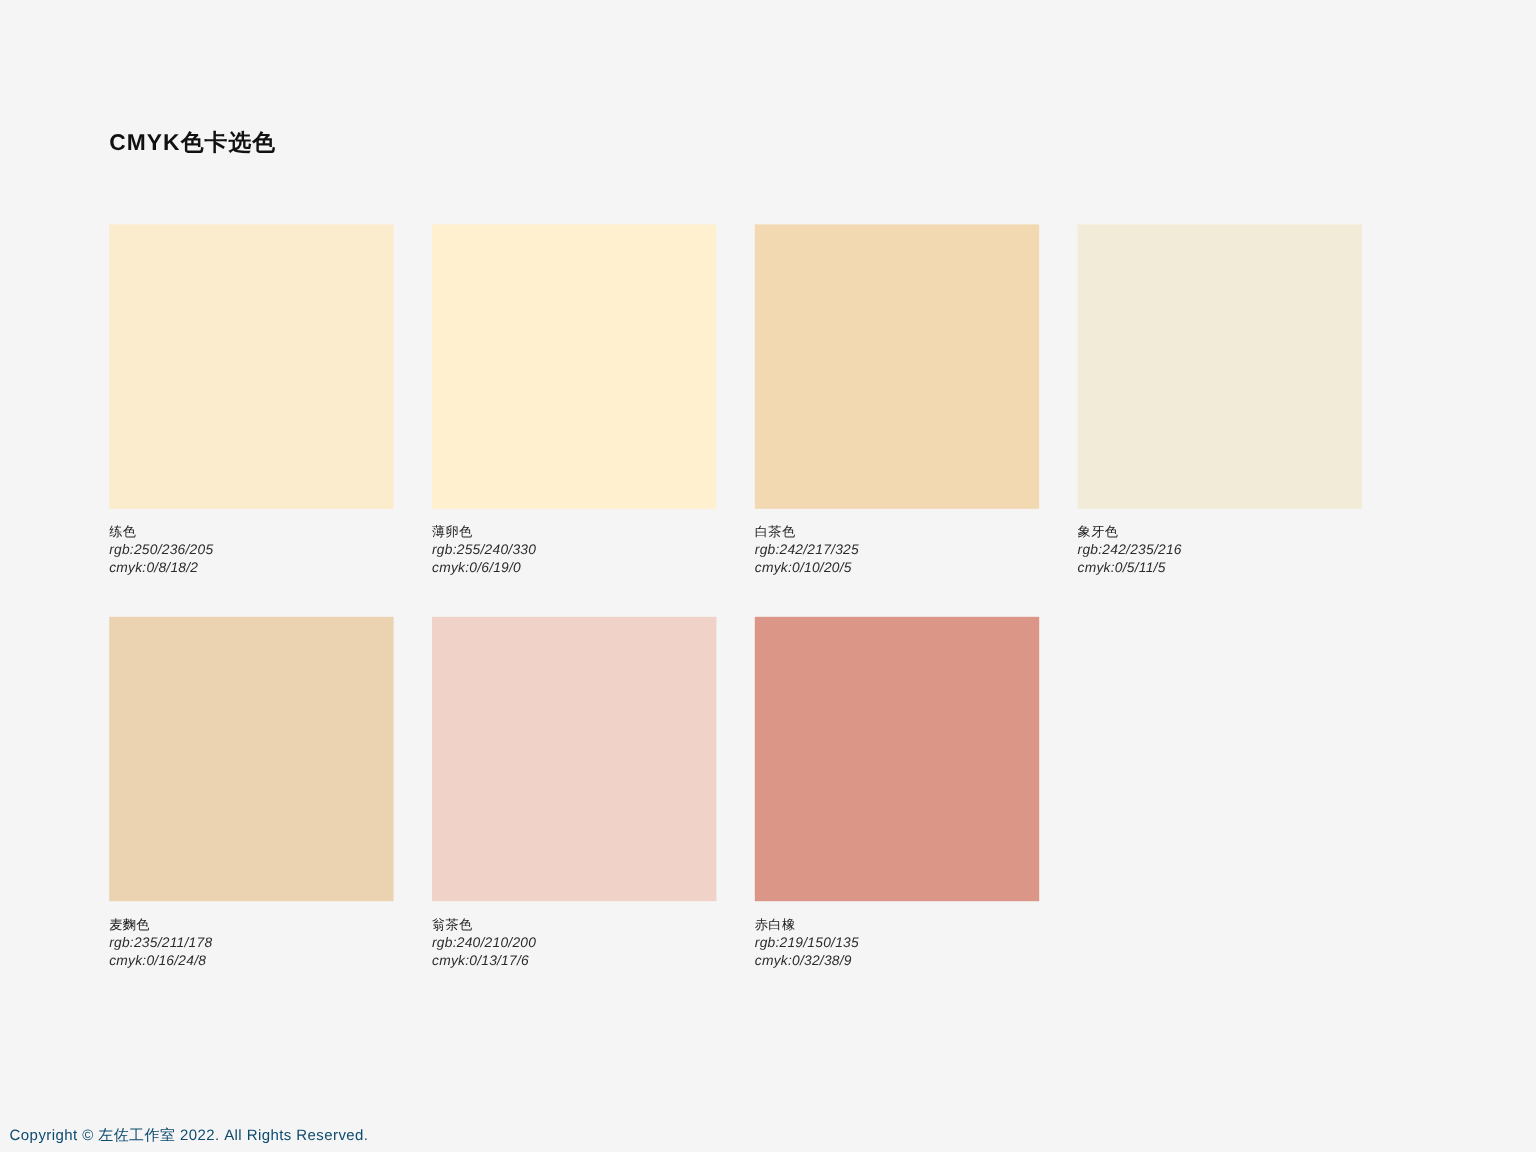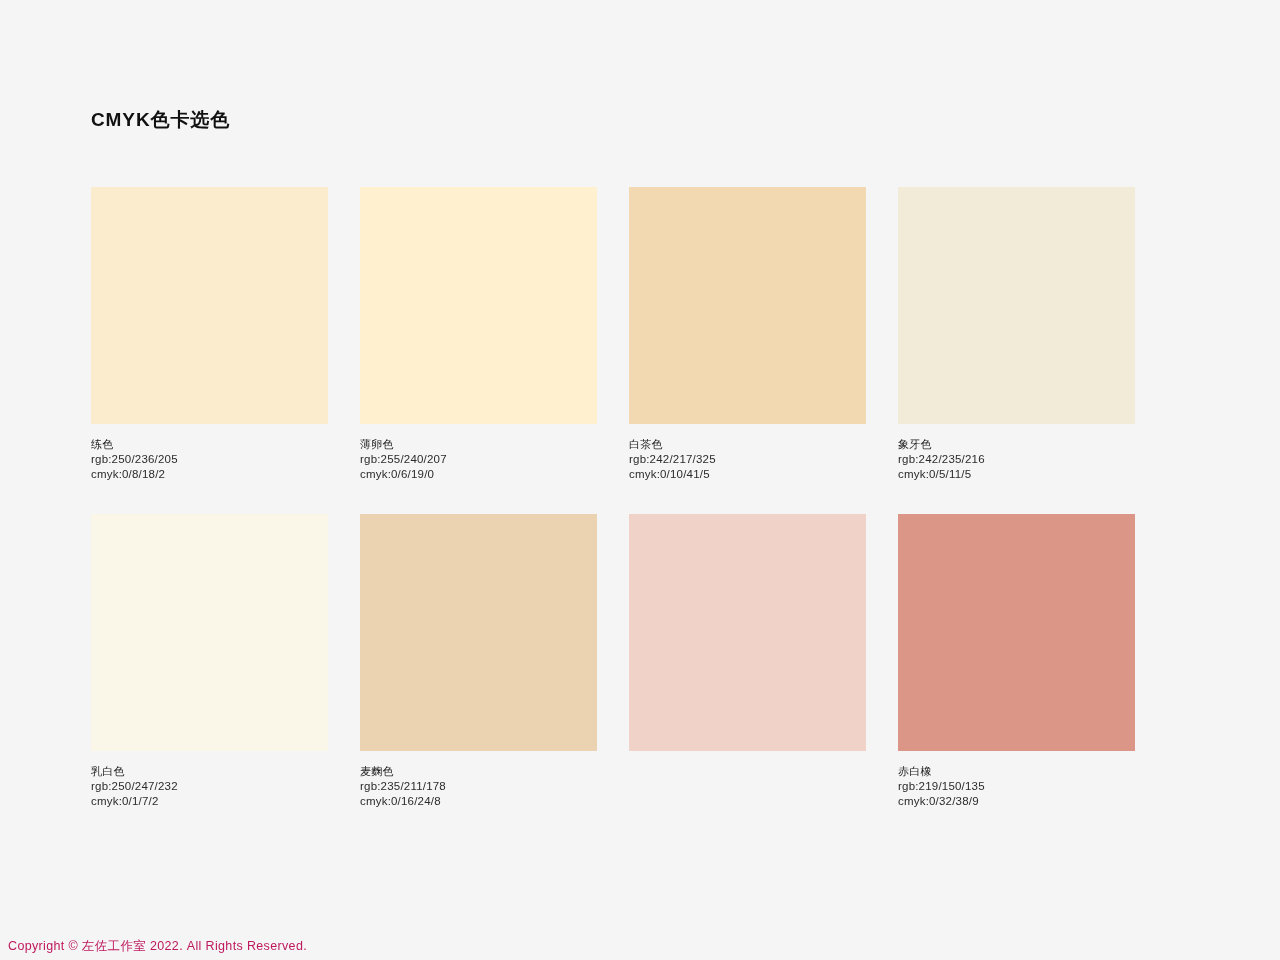--- a/index.html
+++ b/index.html
@@ -73,29 +73,30 @@
     letter-spacing: 0.3px;
   }
 
   .swatch-rgb,
   .swatch-cmyk {
     font-size: 11.5px;
     line-height: 15px;
     color: #2b2b2b;
     letter-spacing: 0.2px;
     white-space: nowrap;
+    font-style: italic;
   }
 
   .footer {
     position: absolute;
     left: 8px;
     top: 938px;
     font-size: 12.5px;
     line-height: 16px;
-    color: #be185d;
+    color: #0c4a6e;
     letter-spacing: 0.35px;
     white-space: nowrap;
   }
 </style>
 </head>
 <body style="background: rgb(245, 245, 245);">
 
 <div class="page">
 
   <h1 class="page-title">CMYK色卡选色</h1>
@@ -108,63 +109,60 @@
         <div class="swatch-name">练色</div>
         <div class="swatch-rgb">rgb:250/236/205</div>
         <div class="swatch-cmyk">cmyk:0/8/18/2</div>
       </div>
     </div>
 
     <div class="swatch-cell">
       <div class="swatch-chip" style="background: rgb(255, 240, 207);"></div>
       <div class="swatch-meta">
         <div class="swatch-name">薄卵色</div>
-        <div class="swatch-rgb">rgb:255/240/207</div>
+        <div class="swatch-rgb">rgb:255/240/330</div>
         <div class="swatch-cmyk">cmyk:0/6/19/0</div>
       </div>
     </div>
 
     <div class="swatch-cell">
       <div class="swatch-chip" style="background: rgb(242, 217, 178);"></div>
       <div class="swatch-meta">
         <div class="swatch-name">白茶色</div>
         <div class="swatch-rgb">rgb:242/217/325</div>
-        <div class="swatch-cmyk">cmyk:0/10/41/5</div>
+        <div class="swatch-cmyk">cmyk:0/10/20/5</div>
       </div>
     </div>
 
     <div class="swatch-cell">
       <div class="swatch-chip" style="background: rgb(242, 235, 216);"></div>
       <div class="swatch-meta">
         <div class="swatch-name">象牙色</div>
         <div class="swatch-rgb">rgb:242/235/216</div>
         <div class="swatch-cmyk">cmyk:0/5/11/5</div>
       </div>
     </div>
 
-    <div class="swatch-cell">
-      <div class="swatch-chip" style="background: rgb(250, 247, 232);"></div>
-      <div class="swatch-meta">
-        <div class="swatch-name">乳白色</div>
-        <div class="swatch-rgb">rgb:250/247/232</div>
-        <div class="swatch-cmyk">cmyk:0/1/7/2</div>
-      </div>
-    </div>
 
     <div class="swatch-cell">
       <div class="swatch-chip" style="background: rgb(235, 211, 178);"></div>
       <div class="swatch-meta">
         <div class="swatch-name">麦麴色</div>
         <div class="swatch-rgb">rgb:235/211/178</div>
         <div class="swatch-cmyk">cmyk:0/16/24/8</div>
       </div>
     </div>
 
     <div class="swatch-cell">
       <div class="swatch-chip" style="background: rgb(240, 210, 200);"></div>
+      <div class="swatch-meta">
+        <div class="swatch-name">翁茶色</div>
+        <div class="swatch-rgb">rgb:240/210/200</div>
+        <div class="swatch-cmyk">cmyk:0/13/17/6</div>
+      </div>
     </div>
 
     <div class="swatch-cell">
       <div class="swatch-chip" style="background: rgb(219, 150, 135);"></div>
       <div class="swatch-meta">
         <div class="swatch-name">赤白橡</div>
         <div class="swatch-rgb">rgb:219/150/135</div>
         <div class="swatch-cmyk">cmyk:0/32/38/9</div>
       </div>
     </div>

